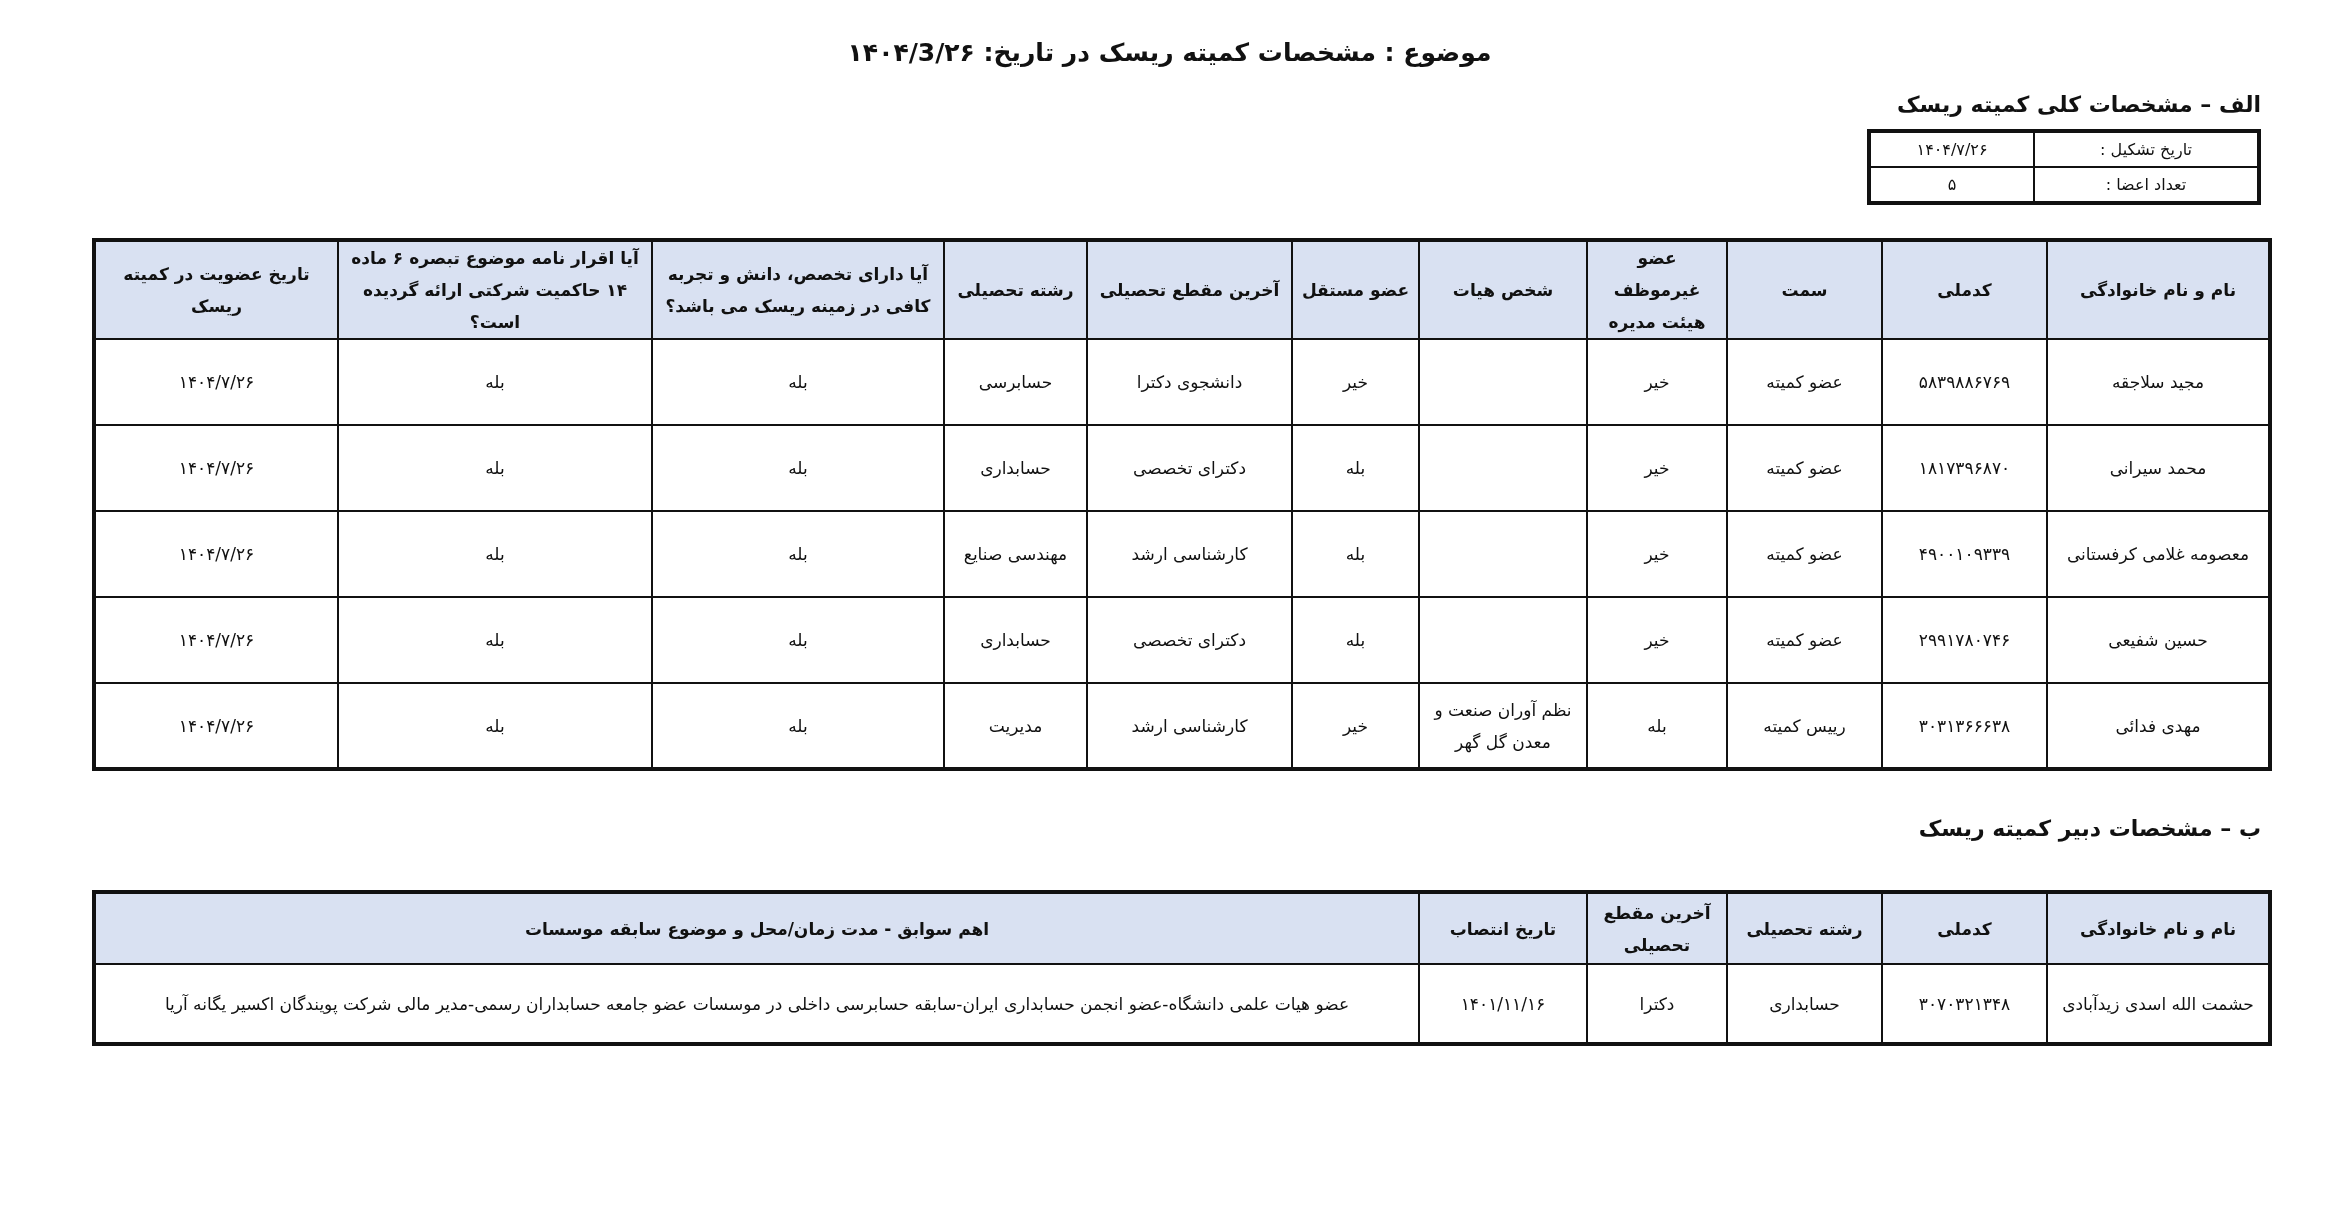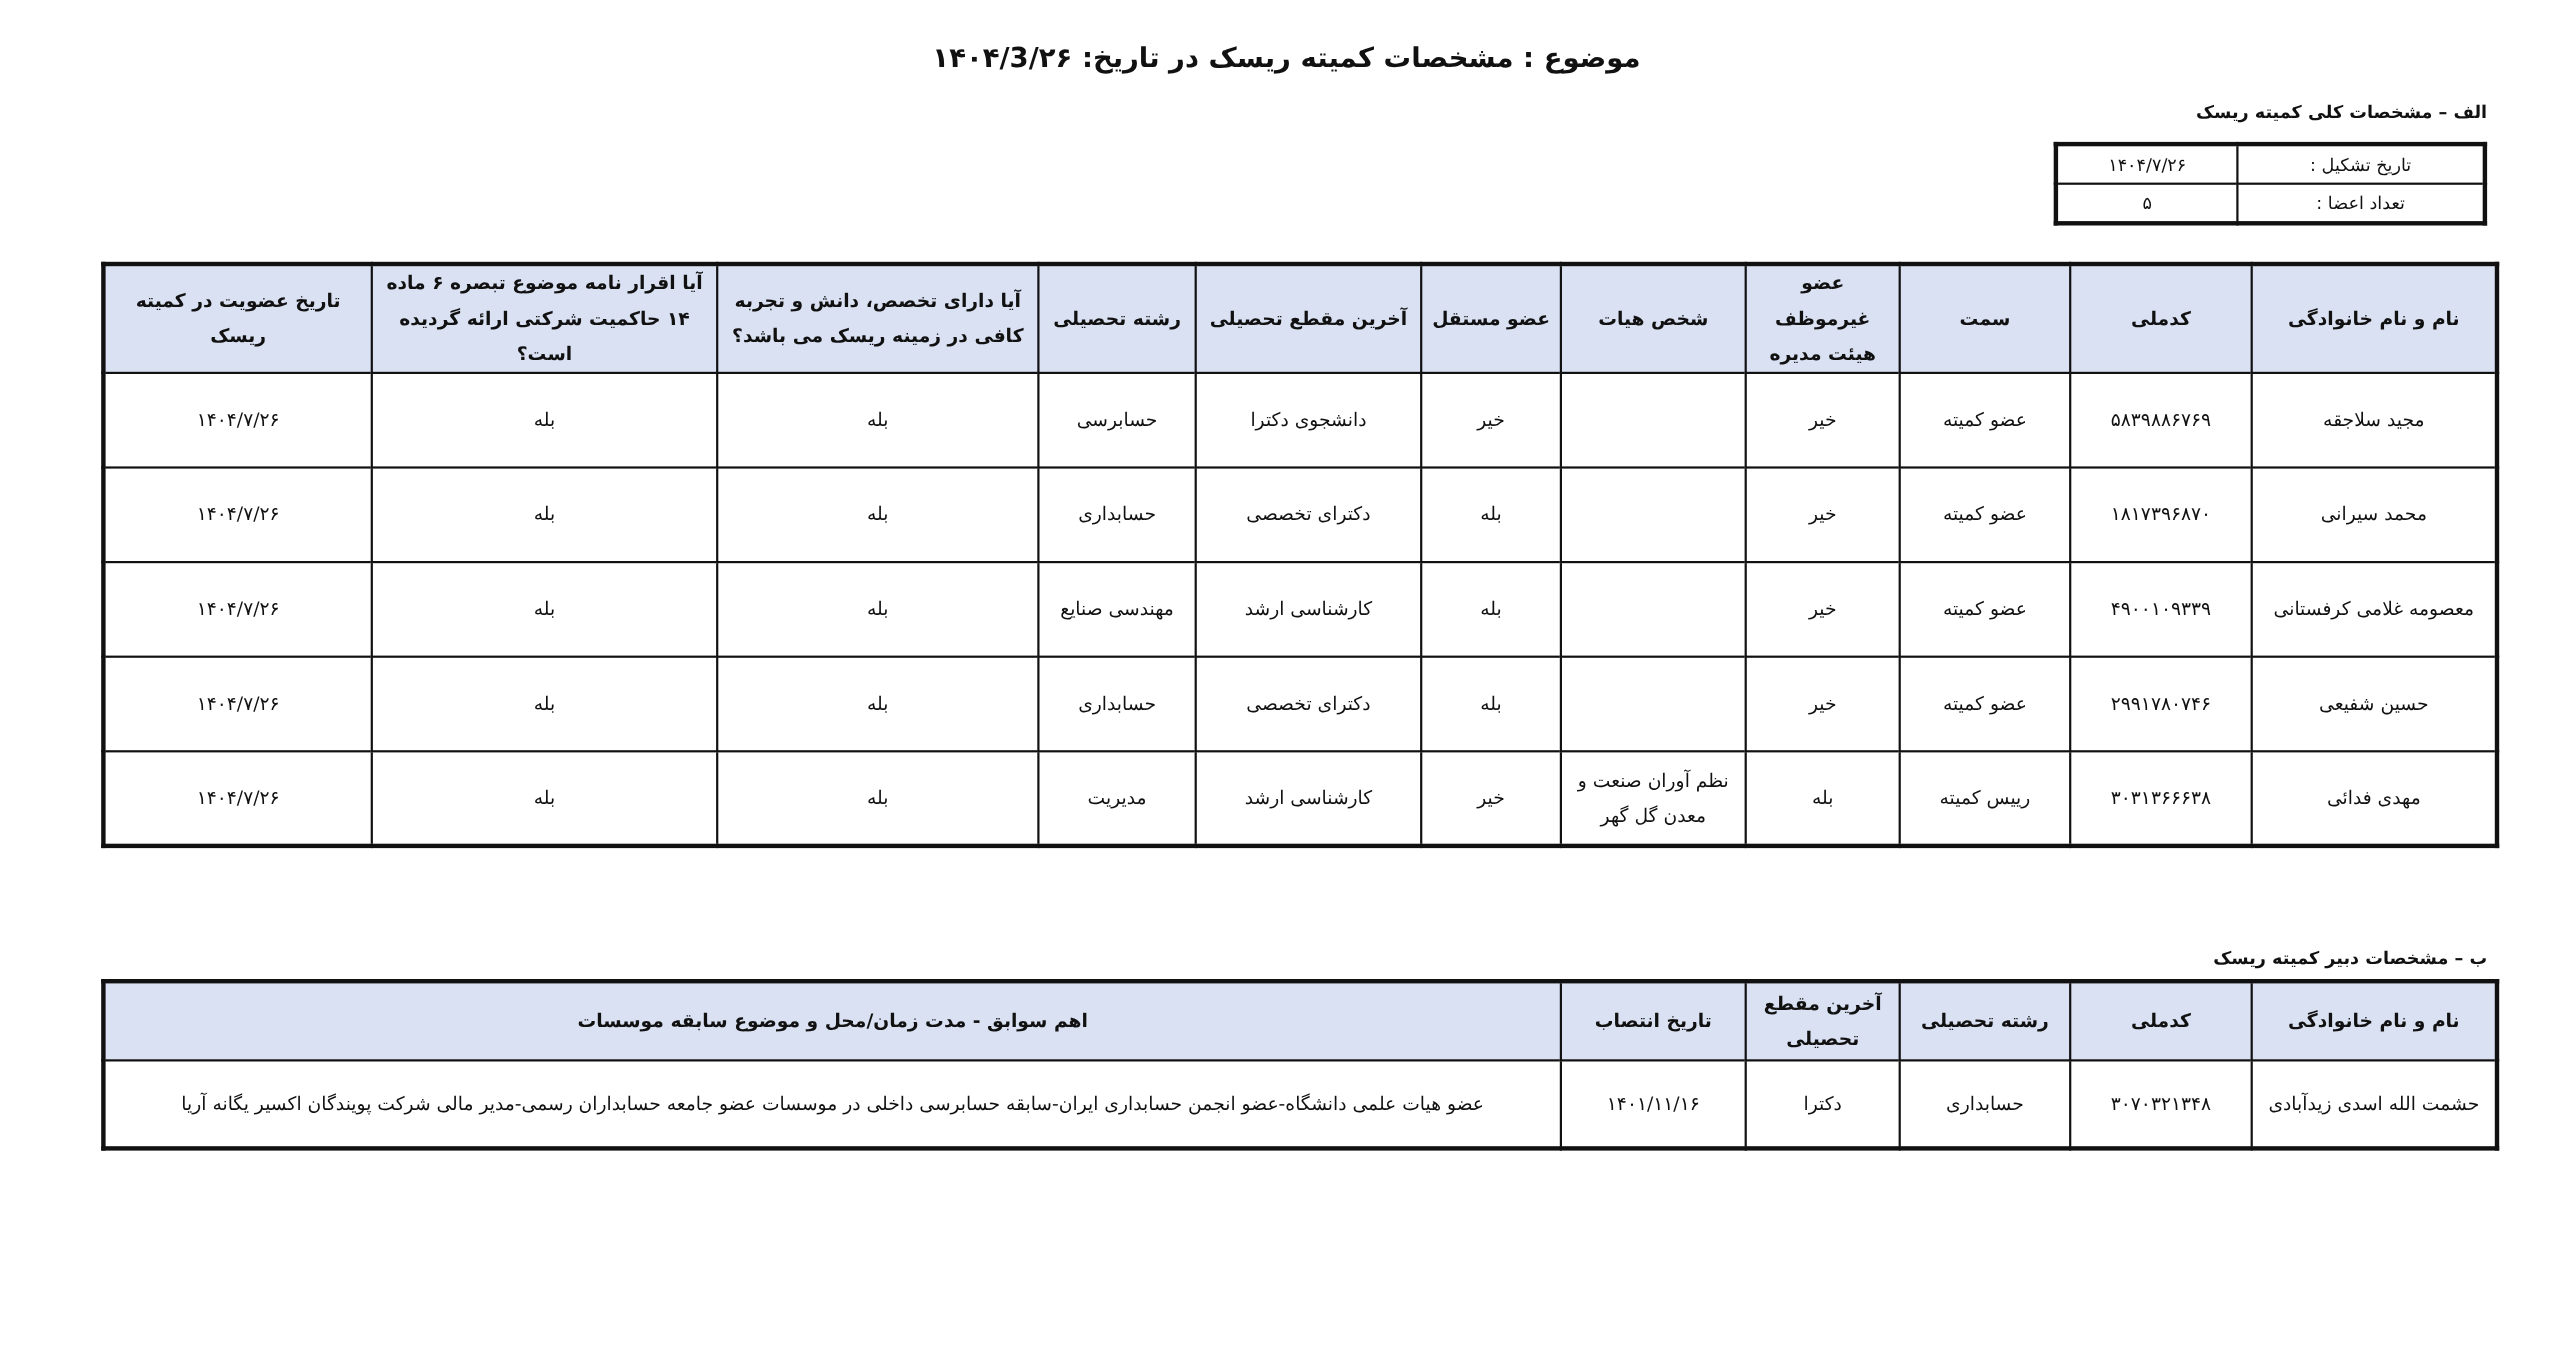--- a/index.html
+++ b/index.html
@@ -5,21 +5,21 @@
   html, body { margin: 0; padding: 0; background: #ffffff; }
   body {
     width: 2339px; height: 1230px; position: relative; overflow: hidden;
     font-family: "DejaVu Sans", sans-serif; color: #111;
   }
   .title {
     position: absolute; top: 38px; left: 0; width: 2339px; text-align: center;
     font-size: 25px; font-weight: bold; direction: rtl;
   }
   .section-heading {
-    position: absolute; right: 78px; font-size: 16px; font-weight: bold; direction: rtl;
+    position: absolute; right: 78px; font-size: 22px; font-weight: bold; direction: rtl;
   }
   table { border-collapse: collapse; direction: rtl; position: absolute; table-layout: fixed; }
   td, th { border: 2px solid #111; text-align: center; vertical-align: middle; padding: 0 6px; }
   .outer { border: 4px solid #111; }
   .hdr { background: #d9e1f2; font-weight: bold; font-size: 17px; line-height: 32px; }
   .cell { font-size: 17px; line-height: 32px; }
   .general td { font-size: 16px; height: 33px; }
   .general td.lbl { font-weight: normal; }
 </style>
 </head>
@@ -135,21 +135,21 @@
     <td>خیر</td>
     <td>کارشناسی ارشد</td>
     <td>مدیریت</td>
     <td>بله</td>
     <td>بله</td>
     <td>۱۴۰۴/۷/۲۶</td>
   </tr>
 </tbody>
   </table>
 
-<div class="section-heading" style="top:861px;">ب – مشخصات دبیر کمیته ریسک</div>
+<div class="section-heading" style="top:816px;">ب – مشخصات دبیر کمیته ریسک</div>
 
 <table class="outer" style="top:890px; left:92px; width:2176px;">
   <colgroup>
     <col style="width:223px">
       <col style="width:165px">
       <col style="width:155px">
     <col style="width:140px">
       <col style="width:168px">
       <col style="width:1325px">
   </colgroup>

